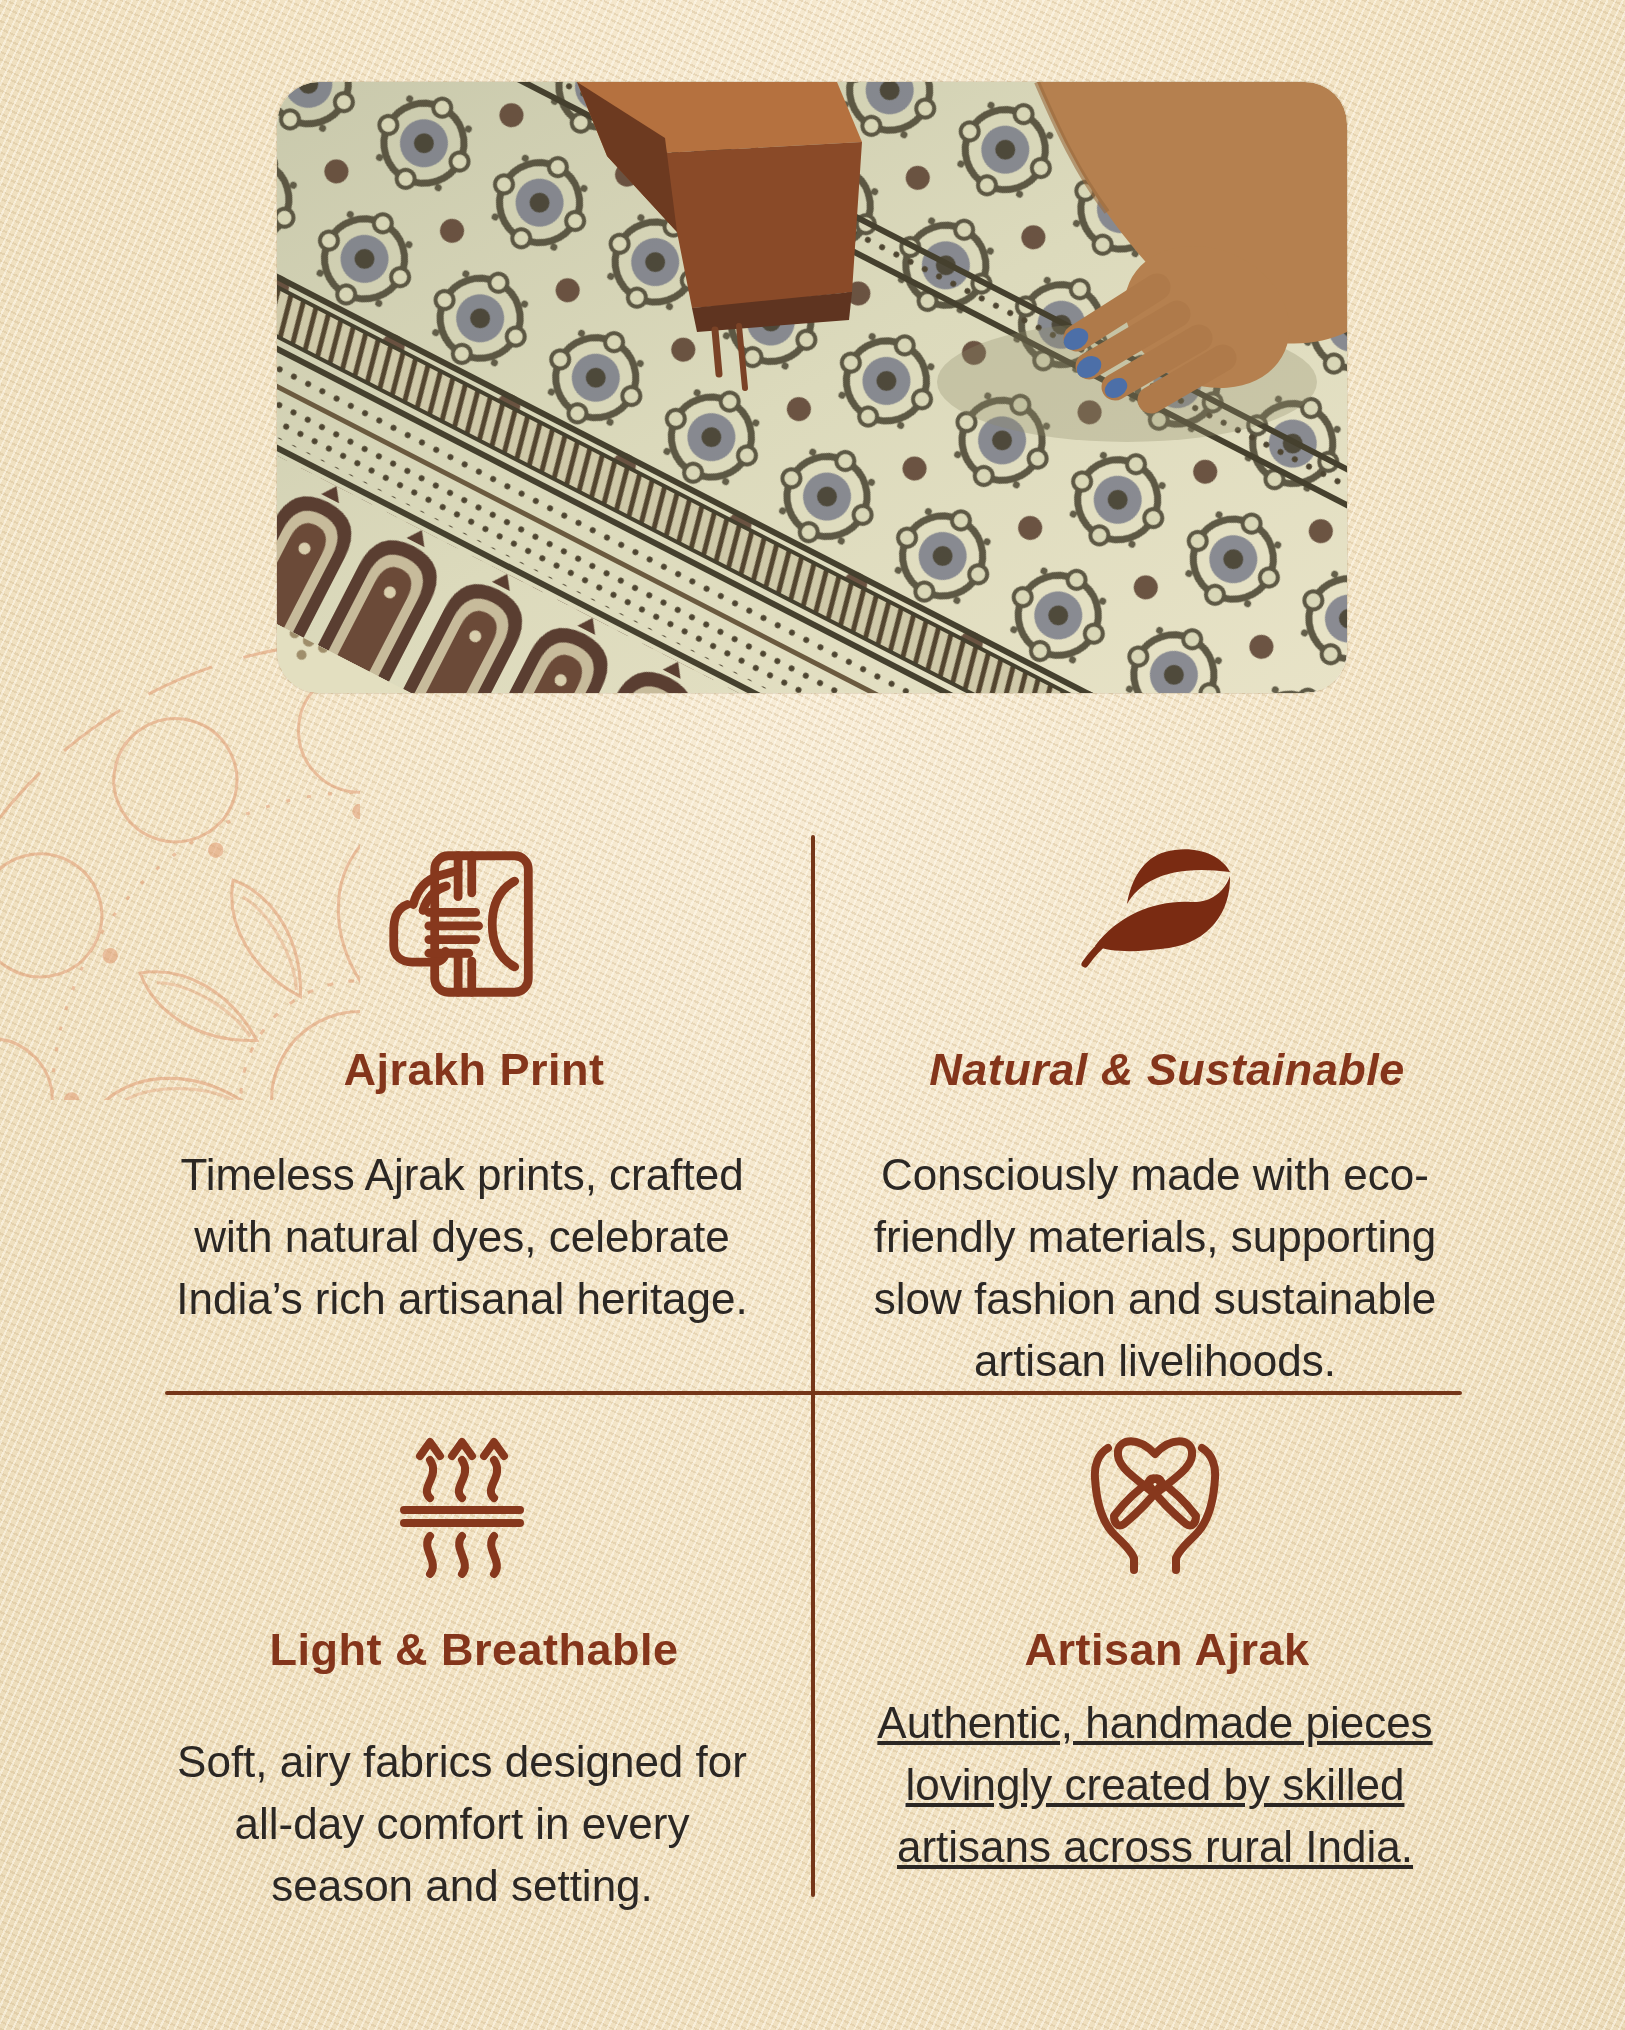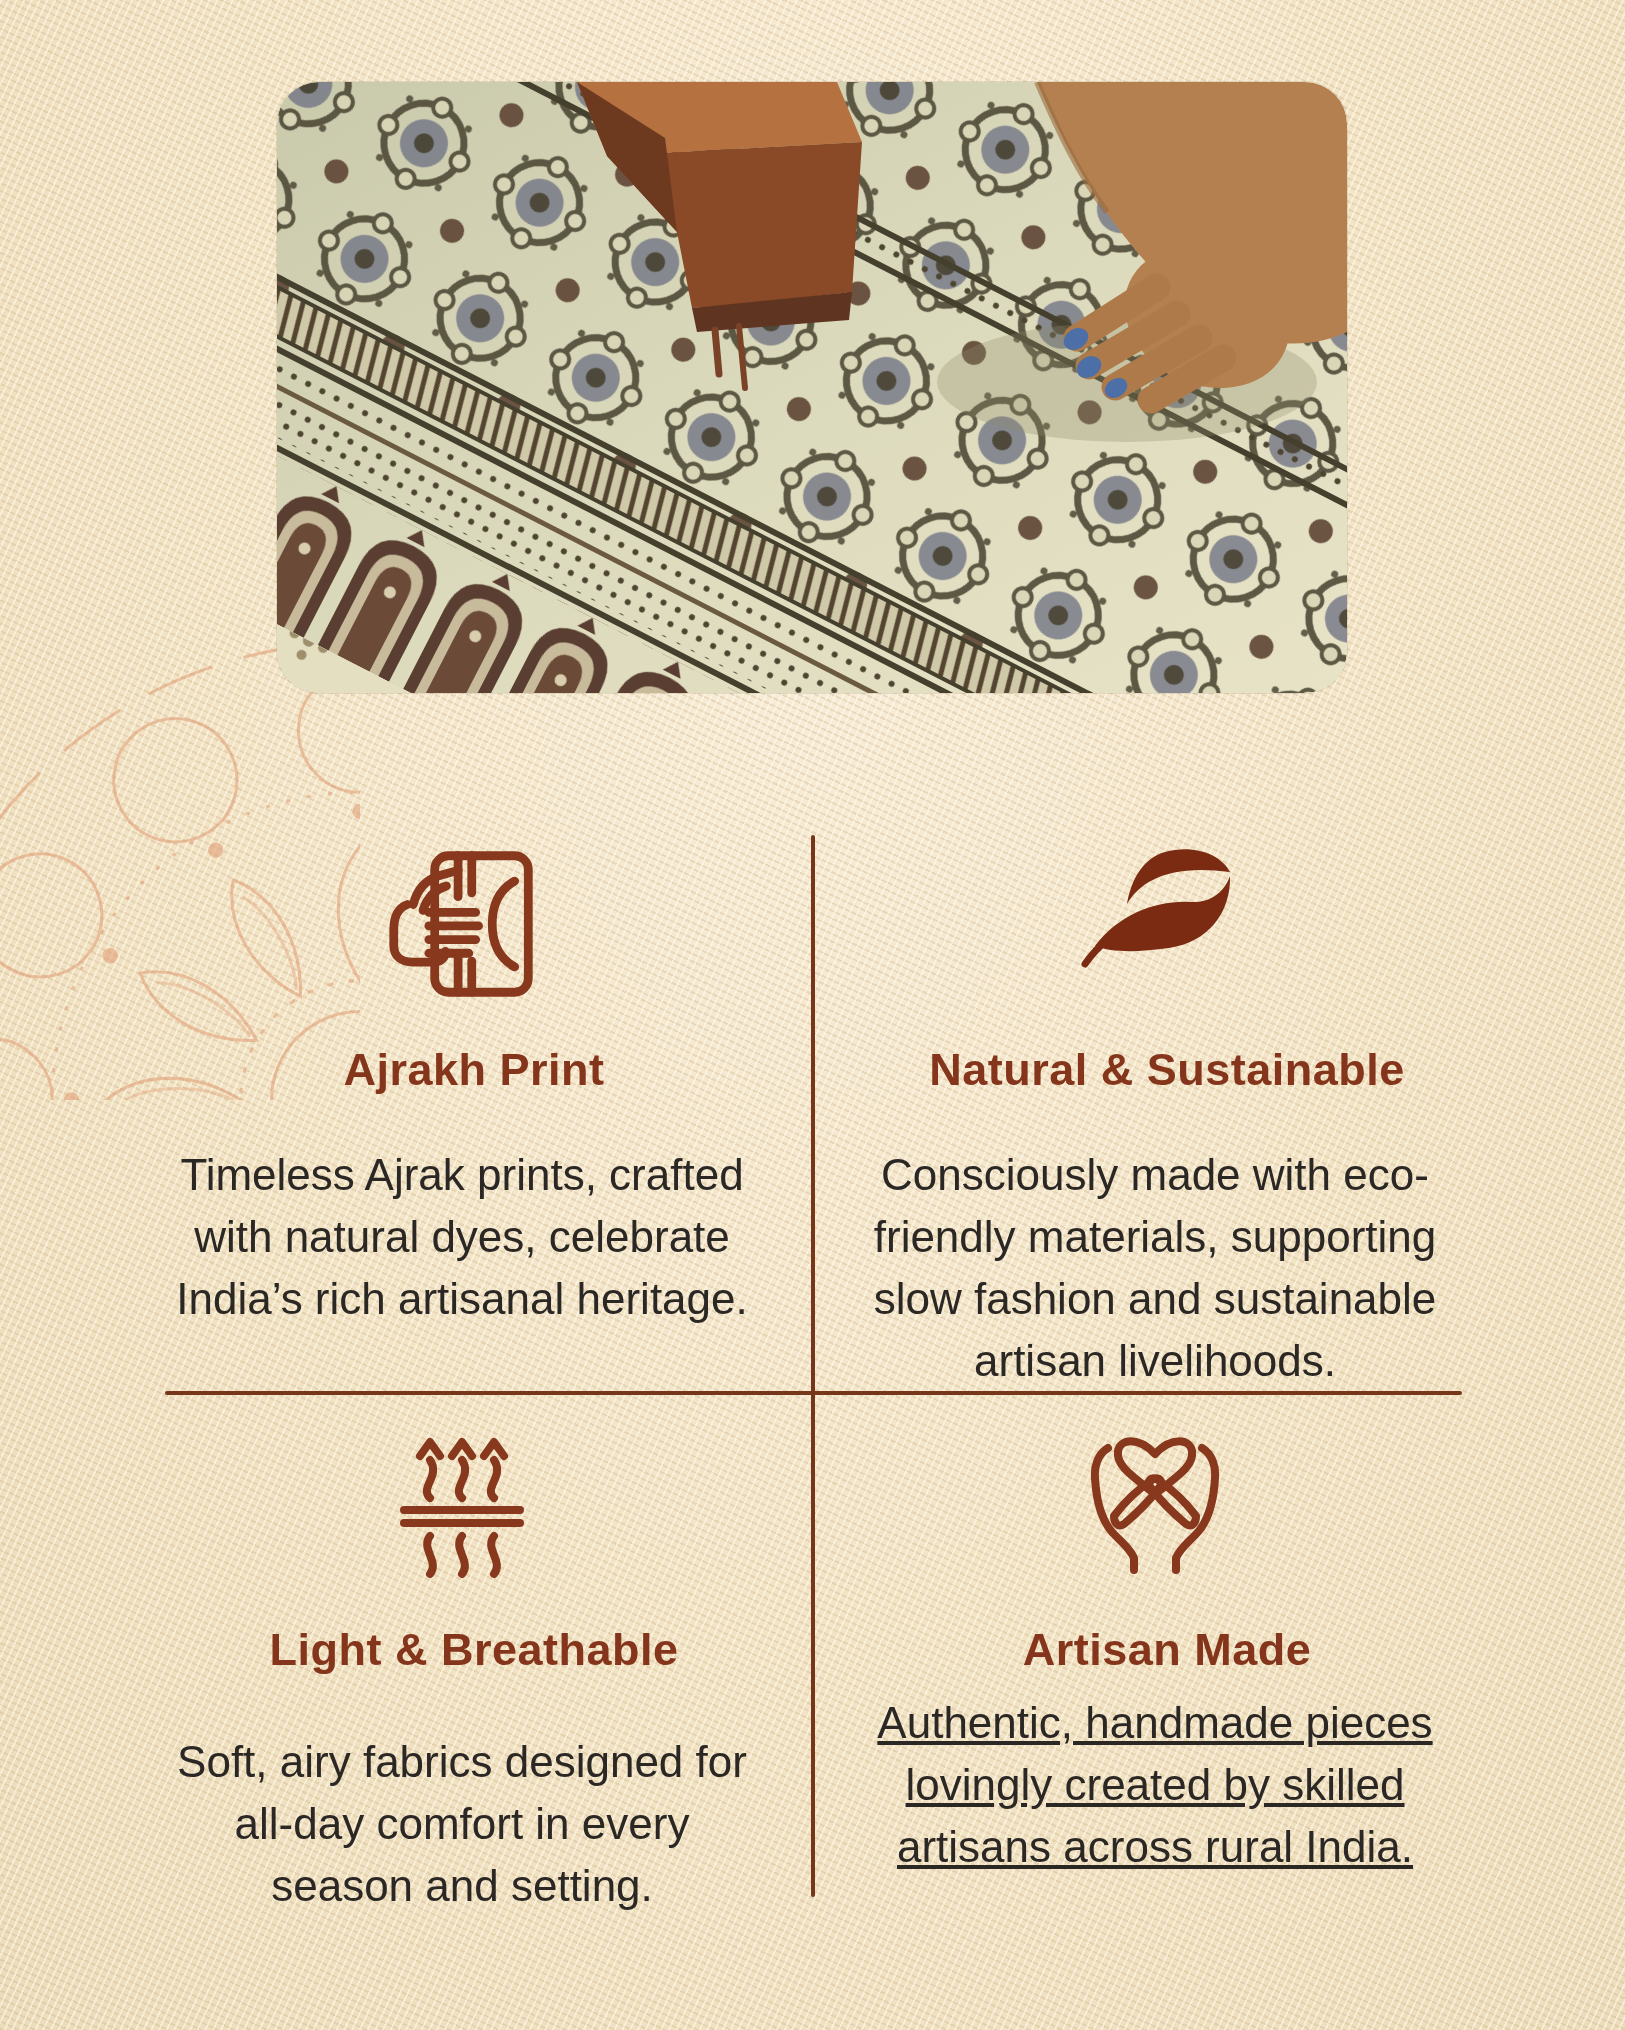--- a/index.html
+++ b/index.html
@@ -36,21 +36,21 @@
   #icon-q3{left:462px;top:1434px;width:156px;height:150px;}
   #icon-q4{left:1155px;top:1430px;width:150px;height:146px;}
   .icon svg{display:block;width:100%;height:100%;}
 
   .feature-title{
     position:absolute;z-index:3;transform:translateX(-50%);
     margin:12px;white-space:nowrap;font-weight:700;font-size:45px;line-height:56px;
     color:#84351b;letter-spacing:.5px;
   }
   #title-q1{left:462px;top:1030px;}
-  #title-q2{left:1155px;top:1030px;}
+  #title-q2{left:1155px;top:1030px;font-style:italic;}
   #title-q3{left:462px;top:1610px;}
   #title-q4{left:1155px;top:1610px;}
 
   .feature-desc{
     position:absolute;z-index:3;transform:translateX(-50%);
     margin:0;width:690px;text-align:center;white-space:pre-line;
     font-size:44px;line-height:62px;color:#2b2724;
   }
   #desc-q1{left:462px;top:1144px;}
   #desc-q2{left:1155px;top:1144px;}
@@ -272,16 +272,16 @@
 <div class="icon" id="icon-q4">
   <svg viewBox="0 0 150 146" fill="none" stroke="currentColor" stroke-width="8" stroke-linecap="round" stroke-linejoin="round">
     <path d="M75,64 C52,46 36,36 38,21 C40,9 58,6 75,24 C92,6 110,9 112,21 C114,36 98,46 75,64 Z"></path>
     <g id="lhand">
       <path d="M28,18 C18,24 14,36 15,48 C16,66 20,88 32,102 C40,111 50,118 54,128 L54,140"></path>
       <path d="M34,86 C46,70 60,58 72,50 C79,45 84,51 79,58 C70,70 56,84 44,94 C38,98 34,93 34,86 Z"></path>
     </g>
     <use href="#lhand" transform="translate(150,0) scale(-1,1)"></use>
   </svg>
 </div>
-<h2 class="feature-title" id="title-q4">Artisan Made</h2>
+<h2 class="feature-title" id="title-q4">Artisan Ajrak</h2>
 <p class="feature-desc" id="desc-q4">Authentic, handmade pieces
 lovingly created by skilled
 artisans across rural India.</p>
 
 </body></html>

